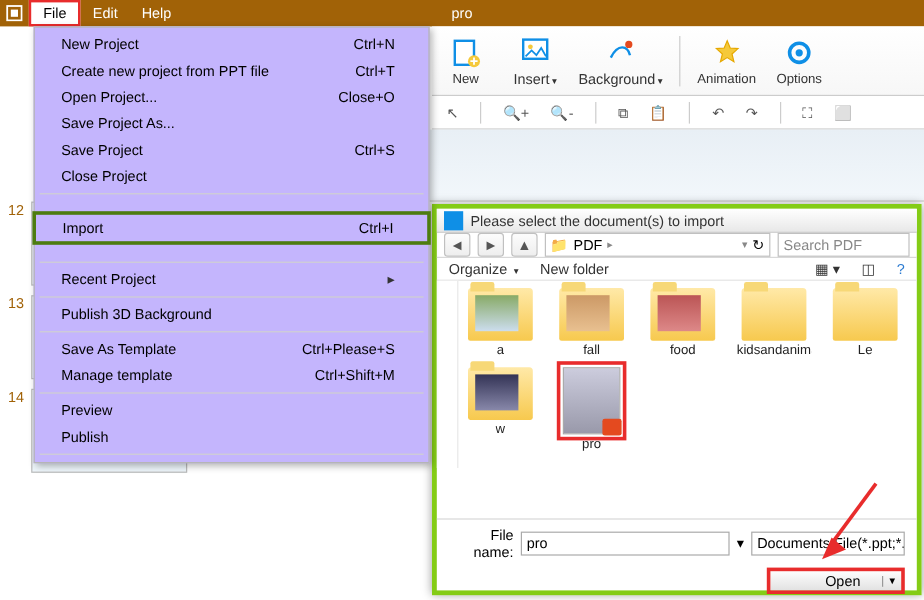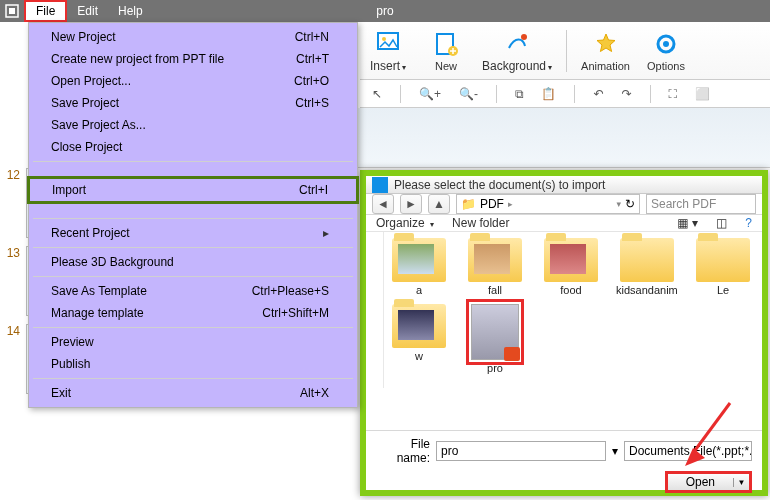--- a/index.html
+++ b/index.html
@@ -1,19 +1,19 @@
 <!DOCTYPE html>
 <html><head>
 <meta charset="utf-8">
 <style>
 * { box-sizing: border-box; margin: 0; padding: 0; font-family: "Segoe UI", Tahoma, sans-serif; font-size: 12px; }
 body { width: 770px; height: 500px; overflow: hidden; background: #fff; position: relative; }
 
 
-.menubar { background: #737373; height: 22px; display: flex; align-items: center; color: #fff; position: relative; }
+.menubar { background: #a16207; height: 22px; display: flex; align-items: center; color: #fff; position: relative; }
 .app-logo { width: 24px; height: 22px; display: flex; align-items: center; justify-content: center; }
 .menu-item { padding: 2px 10px; cursor: default; }
 .menu-item.active { background: #fff; color: #000; border: 2px solid #e82c2c; margin: -2px 0; }
 .app-title { position: absolute; left: 50%; transform: translateX(-50%); }
 
 
 .file-menu { position: absolute; top: 22px; left: 28px; width: 330px; background: #c4b5fd; border: 1px solid #b5b5b5; box-shadow: 2px 2px 6px rgba(0,0,0,0.3); z-index: 50; padding: 3px 0; }
 .fm-row { display: flex; justify-content: space-between; padding: 4px 28px 4px 22px; color: #000; }
 .fm-row.import { border: 3px solid #4d7c0f; margin: 14px -2px; }
 .fm-sep { height: 1px; background: #d0d0d0; margin: 3px 4px; }
@@ -34,21 +34,21 @@
 .slide-rail { position: absolute; left: 0; top: 160px; width: 170px; }
 .slide-entry { display: flex; gap: 6px; margin: 8px 4px; }
 .slide-num { width: 16px; text-align: right; color: #a16207; }
 .slide-thumb { width: 130px; height: 70px; background: #eef6fb; border: 1px solid #bbb; position: relative; }
 .slide-close { position: absolute; top: -2px; right: -2px; width: 14px; height: 14px; background: #0f8fe6; color: #fff; font-size: 10px; text-align: center; line-height: 14px; }
 
 
 .canvas-area { position: absolute; top: 108px; left: 180px; right: 0; height: 60px; background: linear-gradient(#e8eff5,#f2f7fb); border-bottom: 1px solid #ccc; }
 
 
-.dialog { position: absolute; left: 360px; top: 170px; width: 408px; height: 326px; border: 6px solid #84cc16; background: #fff; box-shadow: 0 0 8px rgba(0,0,0,0.4); display: flex; flex-direction: column; z-index: 40; }
+.dialog { position: absolute; left: 360px; top: 170px; width: 408px; height: 326px; border: 4px solid #84cc16; background: #fff; box-shadow: 0 0 8px rgba(0,0,0,0.4); display: flex; flex-direction: column; z-index: 40; }
 .dlg-title { height: 28px; background: linear-gradient(#fff,#e8e8e8); border-bottom: 1px solid #c9c9c9; display: flex; align-items: center; padding: 0 6px; color: #333; gap: 6px; }
 .dlg-icon { width: 16px; height: 16px; background: #0f8fe6; }
 .dlg-nav { height: 28px; border-bottom: 1px solid #d8d8d8; display: flex; align-items: center; padding: 0 6px; gap: 6px; }
 .nav-btn { width: 22px; height: 20px; border: 1px solid #c0c0c0; border-radius: 3px; background: linear-gradient(#fcfcfc,#eee); display: flex; align-items: center; justify-content: center; color: #555; }
 .addr { flex: 1; height: 20px; border: 1px solid #c0c0c0; display: flex; align-items: center; padding: 0 4px; gap: 4px; }
 .addr-chev { color: #888; font-size: 9px; }
 .search-box { width: 110px; height: 20px; border: 1px solid #c0c0c0; display: flex; align-items: center; padding: 0 4px; color: #888; }
 .dlg-tool { height: 26px; border-bottom: 1px solid #e4e4e4; display: flex; align-items: center; padding: 0 10px; gap: 18px; color: #333; }
 .dlg-body { flex: 1; display: flex; }
 .left-pane { width: 18px; background: #fff; border-right: 1px solid #e8e8e8; }
@@ -61,21 +61,21 @@
 .doc-thumb { width: 48px; height: 56px; background: #fff; border: 1px solid #aaa; position: relative; }
 .doc-thumb.sel { outline: 3px solid #e82c2c; outline-offset: 2px; }
 .doc-thumb .ppt-badge { position: absolute; bottom: -2px; right: -2px; width: 16px; height: 14px; background: #e44a1f; border-radius: 2px; }
 .file-label { font-size: 11px; color: #222; text-align: center; max-width: 62px; overflow: hidden; white-space: nowrap; }
 .dlg-foot { height: 60px; border-top: 1px solid #d8d8d8; padding: 6px 10px; display: flex; flex-direction: column; gap: 6px; margin-top: 42px; }
 .fn-row { display: flex; align-items: center; gap: 6px; }
 .fn-label { width: 54px; text-align: right; }
 .fn-input { flex: 1; height: 20px; border: 1px solid #aaa; padding: 0 4px; }
 .fn-type { width: 128px; height: 20px; border: 1px solid #aaa; padding: 0 4px; overflow: hidden; white-space: nowrap; display: flex; align-items: center; justify-content: space-between; }
 .btn-row { display: flex; justify-content: flex-end; gap: 10px; }
-.win-btn { height: 22px; border: 1px solid #777; background: linear-gradient(#fdfdfd,#e2e2e2); display: flex; align-items: center; }
+.win-btn { height: 22px; border: 1px solid #777; background: linear-gradient(#fdfdfd,#e2e2e2); display: flex; align-items: center; padding-left: 28px; }
 .win-btn.open { border: 3px solid #e82c2c; }
 .win-btn-main { padding: 0 18px; }
 .win-btn-drop { width: 16px; border-left: 1px solid #999; text-align: center; font-size: 8px; }
 
 
 .red-arrow { position: absolute; left: 675px; top: 398px; width: 60px; height: 70px; pointer-events: none; z-index: 60; }
 </style>
 </head>
 <body>
 
@@ -96,89 +96,85 @@
   <div class="fm-row">
       <span>New Project</span>
       <span>Ctrl+N</span>
     </div>
   <div class="fm-row">
       <span>Create new project from PPT file</span>
       <span>Ctrl+T</span>
     </div>
   <div class="fm-row">
       <span>Open Project...</span>
-      <span>Ctrl+O</span>
+      <span>Close+O</span>
+    </div>
+  <div class="fm-row">
+      <span>Save Project As...</span>
     </div>
   <div class="fm-row">
       <span>Save Project</span>
       <span>Ctrl+S</span>
-    </div>
-  <div class="fm-row">
-      <span>Save Project As...</span>
     </div>
   <div class="fm-row">
       <span>Close Project</span>
     </div>
   <div class="fm-sep"></div>
   <div class="fm-row import">
       <span>Import</span>
       <span>Ctrl+I</span>
     </div>
   <div class="fm-sep"></div>
   <div class="fm-row">
       <span>Recent Project</span>
       <span class="fm-arrow">▸</span>
     </div>
   <div class="fm-sep"></div>
   <div class="fm-row">
-      <span>Please 3D Background</span>
+      <span>Publish 3D Background</span>
     </div>
   <div class="fm-sep"></div>
   <div class="fm-row">
       <span>Save As Template</span>
       <span>Ctrl+Please+S</span>
     </div>
   <div class="fm-row">
       <span>Manage template</span>
       <span>Ctrl+Shift+M</span>
     </div>
   <div class="fm-sep"></div>
   <div class="fm-row">
       <span>Preview</span>
     </div>
   <div class="fm-row">
       <span>Publish</span>
     </div>
   <div class="fm-sep"></div>
-  <div class="fm-row">
-      <span>Exit</span>
-      <span>Alt+X</span>
-    </div>
 </div>
 
 <div class="toolbar">
+  <div class="tb-btn">
+    <div class="tb-icon">
+        <svg width="26" height="26">
+          <rect x="4" y="3" width="16" height="20" fill="#fff" stroke="#0f8fe6" stroke-width="2"></rect>
+          <circle cx="20" cy="20" r="5" fill="#f5c93a"></circle>
+          <path d="M20 17v6M17 20h6" stroke="#fff" stroke-width="1.5"></path>
+        </svg>
+      </div>
+    <div class="tb-label">New</div>
+  </div>
   <div class="tb-btn">
     <div class="tb-icon">
         <svg width="26" height="26">
           <rect x="3" y="3" width="20" height="16" fill="#fff" stroke="#0f8fe6" stroke-width="2"></rect>
           <circle cx="9" cy="9" r="2" fill="#f5c93a"></circle>
           <path d="M5 17l5-5 4 4 4-6 4 7" fill="none" stroke="#0f8fe6" stroke-width="1.5"></path>
         </svg>
       </div>
     <div class="tb-label"><span>Insert</span><span class="tb-caret">▾</span></div>
-  </div>
-  <div class="tb-btn">
-    <div class="tb-icon">
-        <svg width="26" height="26">
-          <rect x="4" y="3" width="16" height="20" fill="#fff" stroke="#0f8fe6" stroke-width="2"></rect>
-          <circle cx="20" cy="20" r="5" fill="#f5c93a"></circle>
-          <path d="M20 17v6M17 20h6" stroke="#fff" stroke-width="1.5"></path>
-        </svg>
-      </div>
-    <div class="tb-label">New</div>
   </div>
   <div class="tb-btn">
     <div class="tb-icon">
         <svg width="26" height="26">
           <path d="M5 18c6-12 14-10 16-2" fill="none" stroke="#0f8fe6" stroke-width="2"></path>
           <circle cx="20" cy="7" r="3" fill="#e44a1f"></circle>
         </svg>
       </div>
     <div class="tb-label"><span>Background</span><span class="tb-caret">▾</span></div>
   </div>

